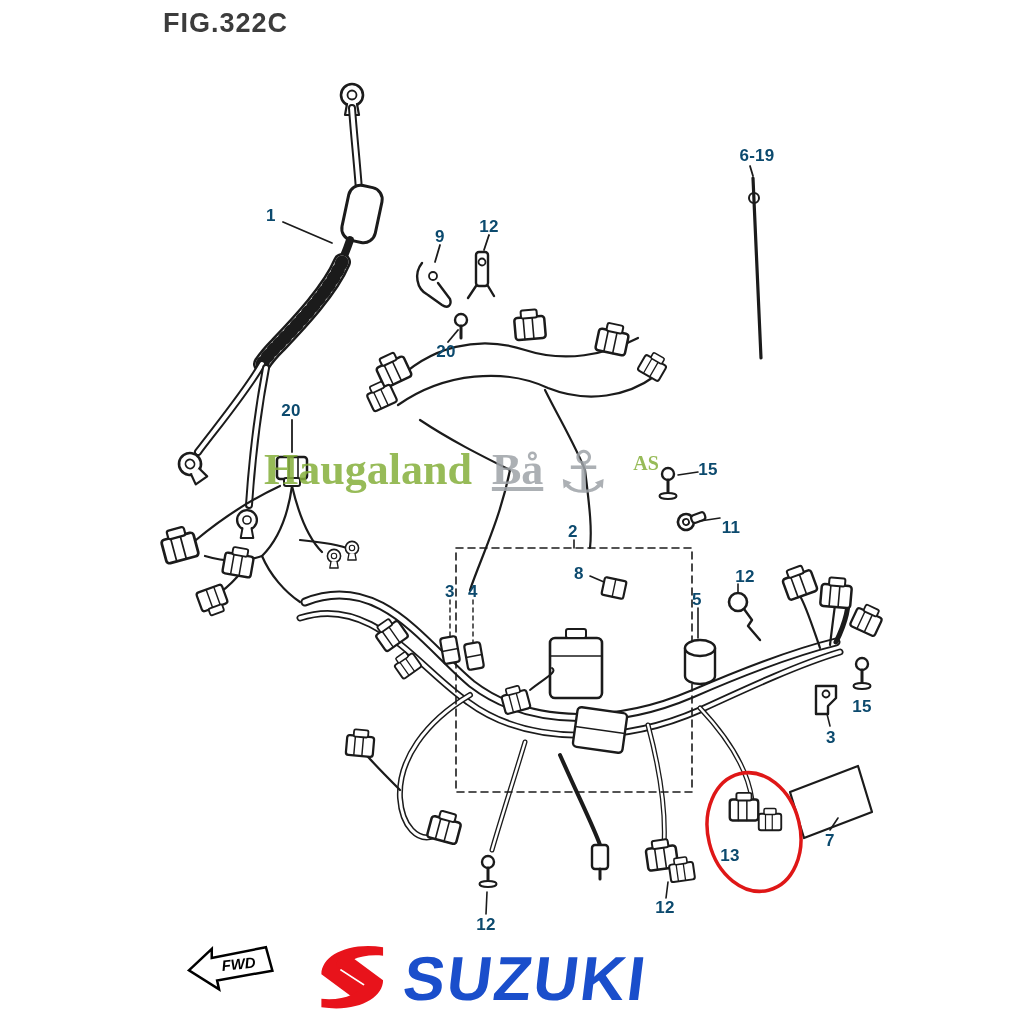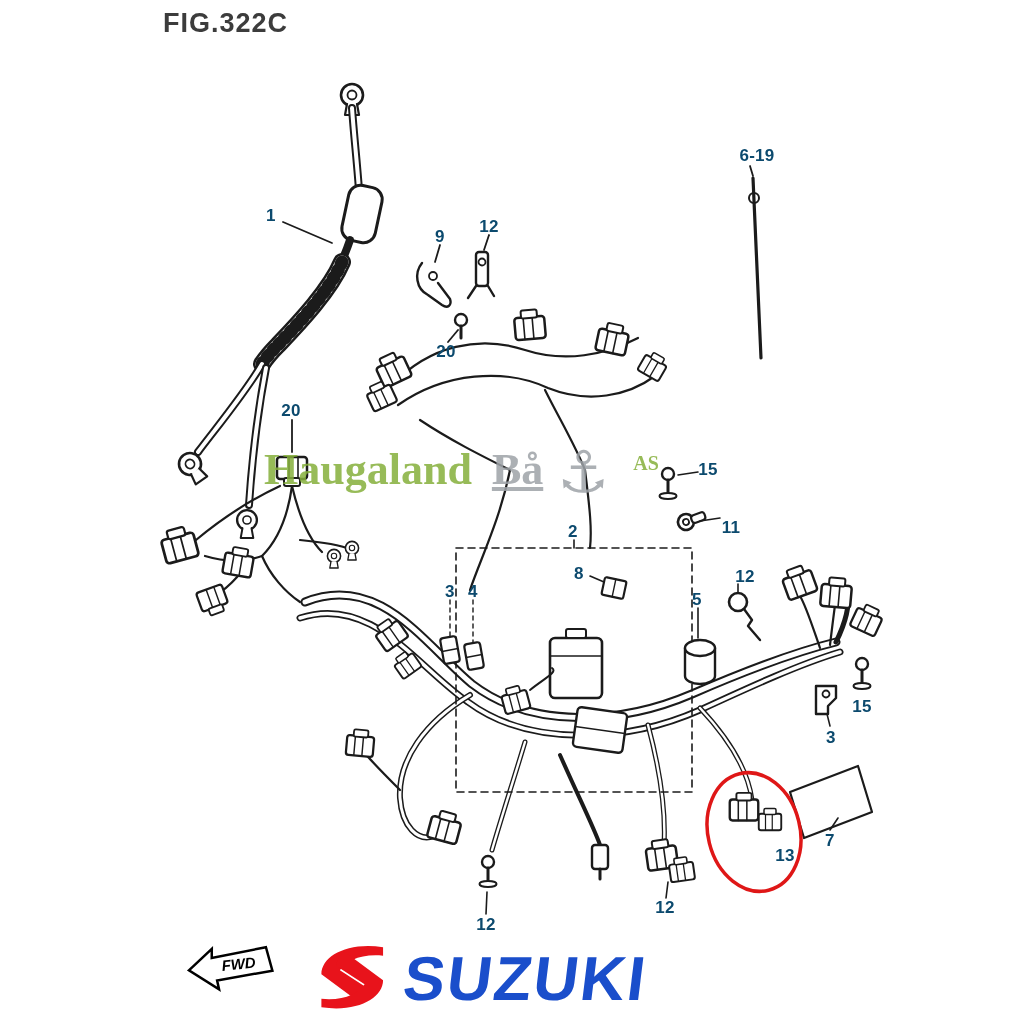--- a/index.html
+++ b/index.html
@@ -262,21 +262,21 @@
   <span class="co" style="left:731px;top:528px">11</span>
   <span class="co" style="left:573px;top:532px">2</span>
   <span class="co" style="left:579px;top:574px">8</span>
   <span class="co" style="left:450px;top:592px">3</span>
   <span class="co" style="left:473px;top:592px">4</span>
   <span class="co" style="left:697px;top:600px">5</span>
   <span class="co" style="left:745px;top:577px">12</span>
   <span class="co" style="left:862px;top:707px">15</span>
   <span class="co" style="left:831px;top:738px">3</span>
   <span class="co" style="left:830px;top:841px">7</span>
-  <span class="co" style="left:785px;top:856px">13</span>
+  <span class="co" style="left:730px;top:856px">13</span>
   <span class="co" style="left:665px;top:908px">12</span>
   <span class="co" style="left:486px;top:925px">12</span>
 
   <div class="fwd">
     <svg width="90" height="50" viewBox="0 0 90 50">
       <polygon points="3,24 28,5 27,14 82,9 86,33 30,37 31,46" fill="#fff" stroke="#000" stroke-width="2.5"></polygon>
       <text x="36" y="28">FWD</text>
     </svg>
   </div>
 

